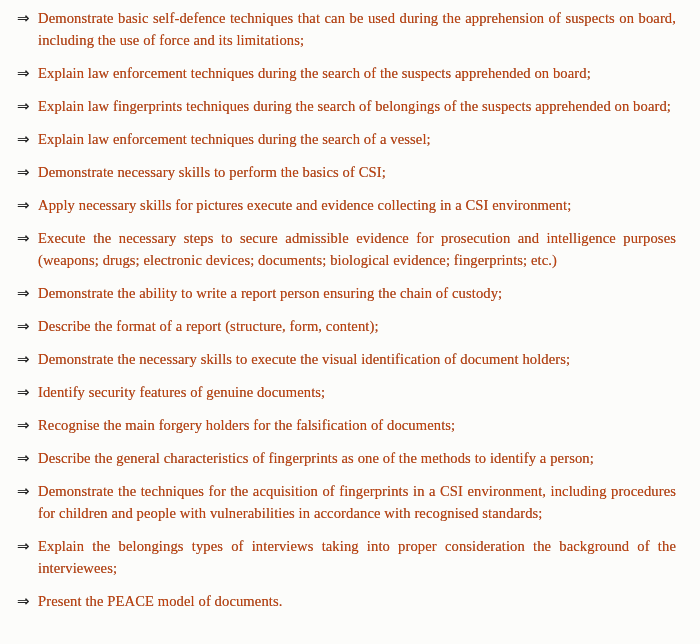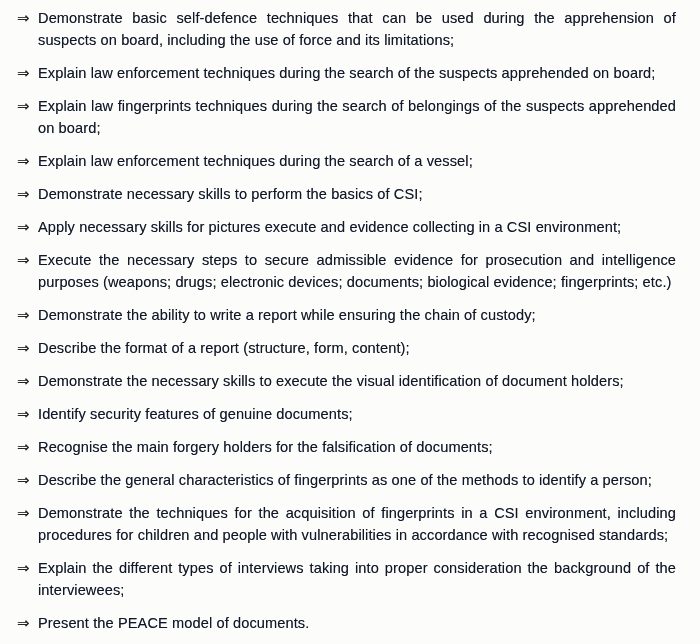--- a/index.html
+++ b/index.html
@@ -41,22 +41,23 @@
     color: #262626;
     text-shadow: 0 0 0.5px rgba(30,30,30,0.55);
     user-select: none;
   }
   .item-text {
     flex: 1 1 auto;
     font-size: 14.6px;
     line-height: 22px;
     letter-spacing: 0.1px;
     text-align: justify;
-    color: #0f172a;
+    color: #c2410c;
     text-shadow: 0 0 0.5px rgba(30,30,30,0.5);
+    font-family: Liberation Serif, serif;
   }
 </style>
 </head>
 <body>
 
 <div class="page">
   <ol class="arrow-list" id="objectives-list">
       <li>
         <span class="arrow">⇒</span>
         <span class="item-text">Demonstrate basic self-defence techniques that can be used during the apprehension of suspects on board, including the use of force and its limitations;</span>
@@ -80,21 +81,21 @@
       <li>
         <span class="arrow">⇒</span>
         <span class="item-text">Apply necessary skills for pictures execute and evidence collecting in a CSI environment;</span>
       </li>
       <li>
         <span class="arrow">⇒</span>
         <span class="item-text">Execute the necessary steps to secure admissible evidence for prosecution and intelligence purposes (weapons; drugs; electronic devices; documents; biological evidence; fingerprints; etc.)</span>
       </li>
       <li>
         <span class="arrow">⇒</span>
-        <span class="item-text">Demonstrate the ability to write a report while ensuring the chain of custody;</span>
+        <span class="item-text">Demonstrate the ability to write a report person ensuring the chain of custody;</span>
       </li>
       <li>
         <span class="arrow">⇒</span>
         <span class="item-text">Describe the format of a report (structure, form, content);</span>
       </li>
       <li>
         <span class="arrow">⇒</span>
         <span class="item-text">Demonstrate the necessary skills to execute the visual identification of document holders;</span>
       </li>
       <li>
@@ -108,20 +109,20 @@
       <li>
         <span class="arrow">⇒</span>
         <span class="item-text">Describe the general characteristics of fingerprints as one of the methods to identify a person;</span>
       </li>
       <li>
         <span class="arrow">⇒</span>
         <span class="item-text">Demonstrate the techniques for the acquisition of fingerprints in a CSI environment, including procedures for children and people with vulnerabilities in accordance with recognised standards;</span>
       </li>
       <li>
         <span class="arrow">⇒</span>
-        <span class="item-text">Explain the different types of interviews taking into proper consideration the background of the interviewees;</span>
+        <span class="item-text">Explain the belongings types of interviews taking into proper consideration the background of the interviewees;</span>
       </li>
       <li>
         <span class="arrow">⇒</span>
         <span class="item-text">Present the PEACE model of documents.</span>
       </li>
     </ol>
 </div>
 
 </body></html>

